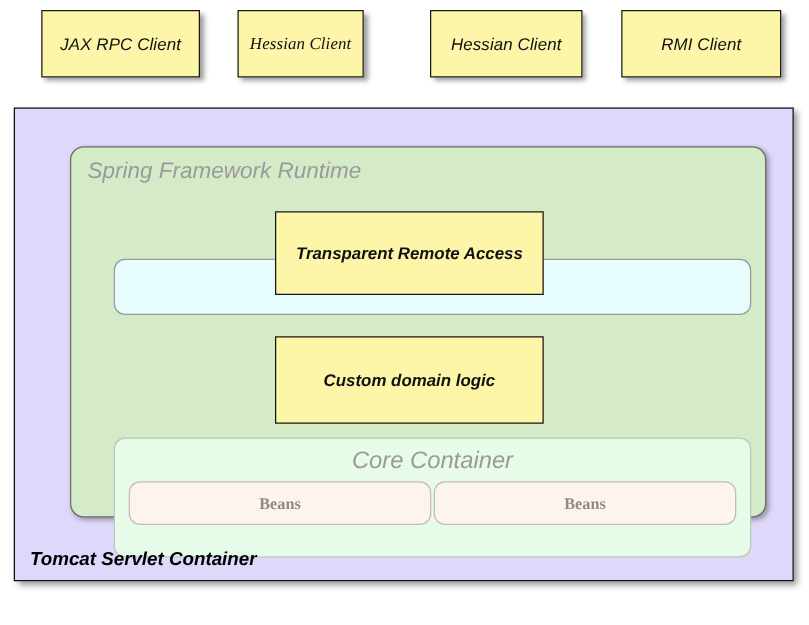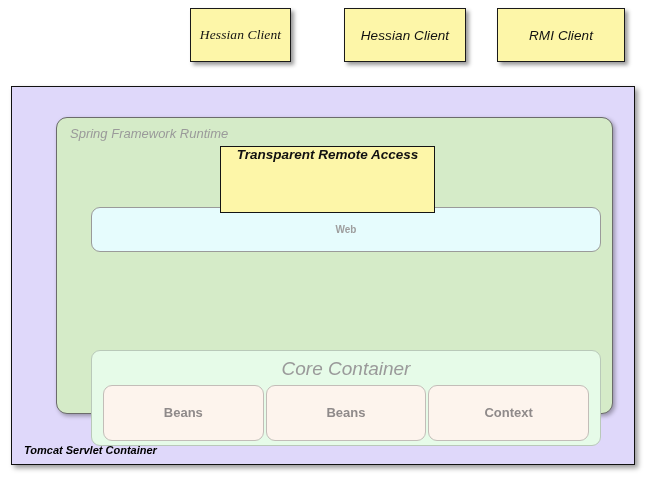--- a/index.html
+++ b/index.html
@@ -56,21 +56,21 @@
     height: 379px;
     background: #DFD8FA;
     border: 1.6px solid #111111;
     box-shadow: 3px 3px 5px rgba(0,0,0,0.40);
     box-sizing: border-box;
   }
   .tomcat-label {
     position: absolute;
     left: 12px;
     bottom: 8px;
-    font-size: 11px;
+    font-size: 15px;
     font-weight: bold;
     font-style: italic;
     color: #000000;
     white-space: nowrap;
   }
 
   
   .spring-runtime {
     position: absolute;
     left: 44px;
@@ -80,21 +80,21 @@
     background: #D5EBC8;
     border: 1.3px solid #6b6b6b;
     border-radius: 11px;
     box-shadow: 2px 2px 4px rgba(0,0,0,0.33);
     box-sizing: border-box;
   }
   .spring-label {
     position: absolute;
     left: 13px;
     top: 8px;
-    font-size: 13px;
+    font-size: 18px;
     font-style: italic;
     color: #9a9a9a;
     white-space: nowrap;
   }
 
   
   .web-band {
     position: absolute;
     left: 34px;
     top: 89px;
@@ -134,23 +134,24 @@
     text-align: center;
     font-size: 19px;
     font-style: italic;
     color: #9a9a9a;
   }
   .core-modules {
     position: absolute;
     left: 11px;
     right: 11px;
     top: 34px;
-    height: 56px;
+    height: 35px;
     display: flex;
     gap: 2px;
+    font-family: Liberation Serif, serif;
   }
   .core-module {
     flex: 1 1 0;
     background: #FDF4ED;
     border: 1.2px solid #c3bdb8;
     border-radius: 9px;
     display: flex;
     align-items: center;
     justify-content: center;
     text-align: center;
@@ -163,24 +164,25 @@
     color: #8f8a8a;
     line-height: 1.18;
   }
 
   
   .overlay-box {
     position: absolute;
     background: #FDF6A8;
     border: 1.6px solid #141414;
     display: flex;
-    align-items: flex-start;
+    align-items: center;
     justify-content: center;
     box-sizing: border-box;
     z-index: 5;
+    margin-top: 23px;
   }
   .overlay-box span {
     font-size: 13.5px;
     font-weight: bold;
     font-style: italic;
     color: #111111;
     white-space: nowrap;
   }
   #overlay-remote {
     left: 220px;
@@ -193,20 +195,23 @@
     top: 246px;
     width: 215px;
     height: 70px;
   }
 </style>
 </head>
 <body>
 
 <div class="canvas">
 
+  <div class="client-box" id="client-0">
+    <span>JAX RPC Client</span>
+  </div>
   <div class="client-box" id="client-1">
     <span>Hessian Client</span>
   </div>
   <div class="client-box" id="client-2">
     <span>Hessian Client</span>
   </div>
   <div class="client-box" id="client-3">
     <span>RMI Client</span>
   </div>
 
@@ -221,27 +226,27 @@
 
       <div class="core-container">
         <div class="core-title">Core Container</div>
         <div class="core-modules">
           <div class="core-module">
             <span>Beans</span>
           </div>
           <div class="core-module">
             <span>Beans</span>
           </div>
-          <div class="core-module">
-            <span>Context</span>
-          </div>
         </div>
       </div>
     </div>
 
     <div class="tomcat-label">Tomcat Servlet Container</div>
   </div>
 
   <div class="overlay-box" id="overlay-remote">
     <span>Transparent Remote Access</span>
   </div>
+  <div class="overlay-box" id="overlay-domain">
+    <span>Custom domain logic</span>
+  </div>
 
 </div>
 
 </body></html>

